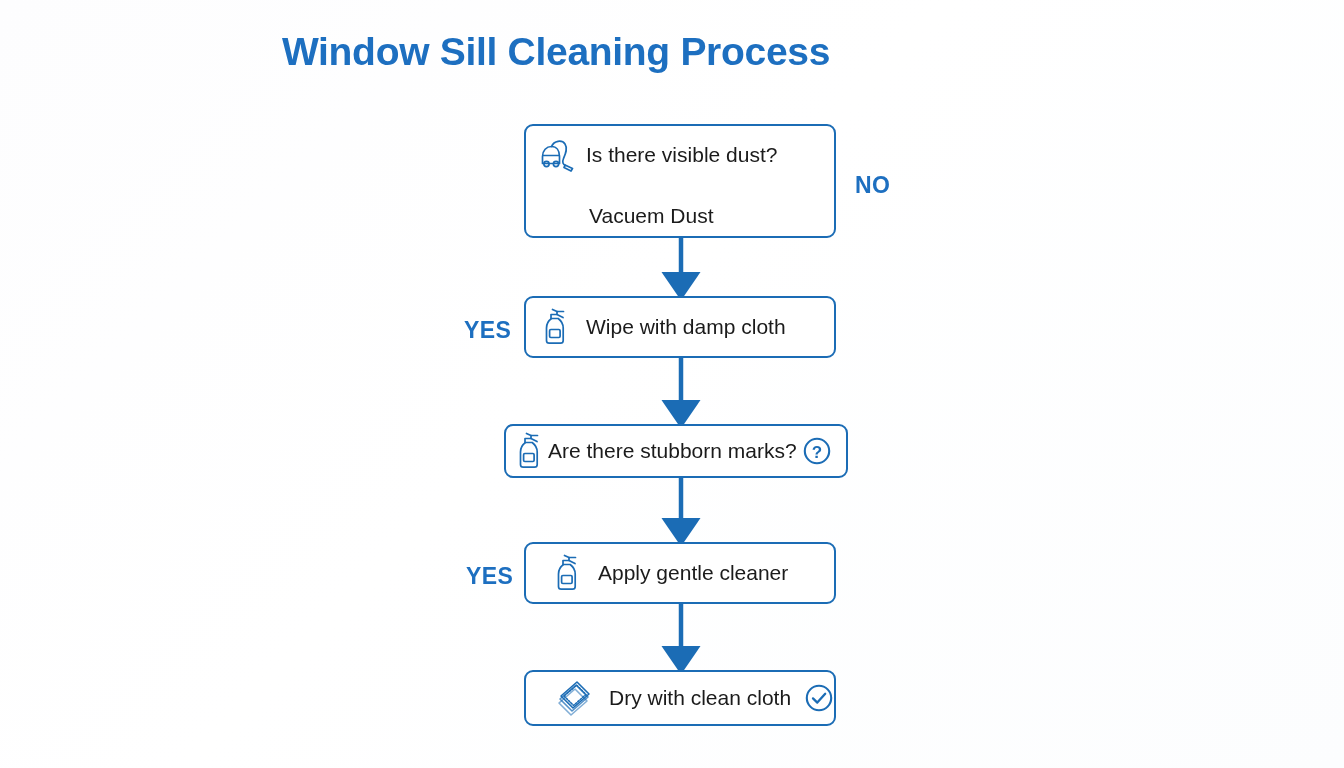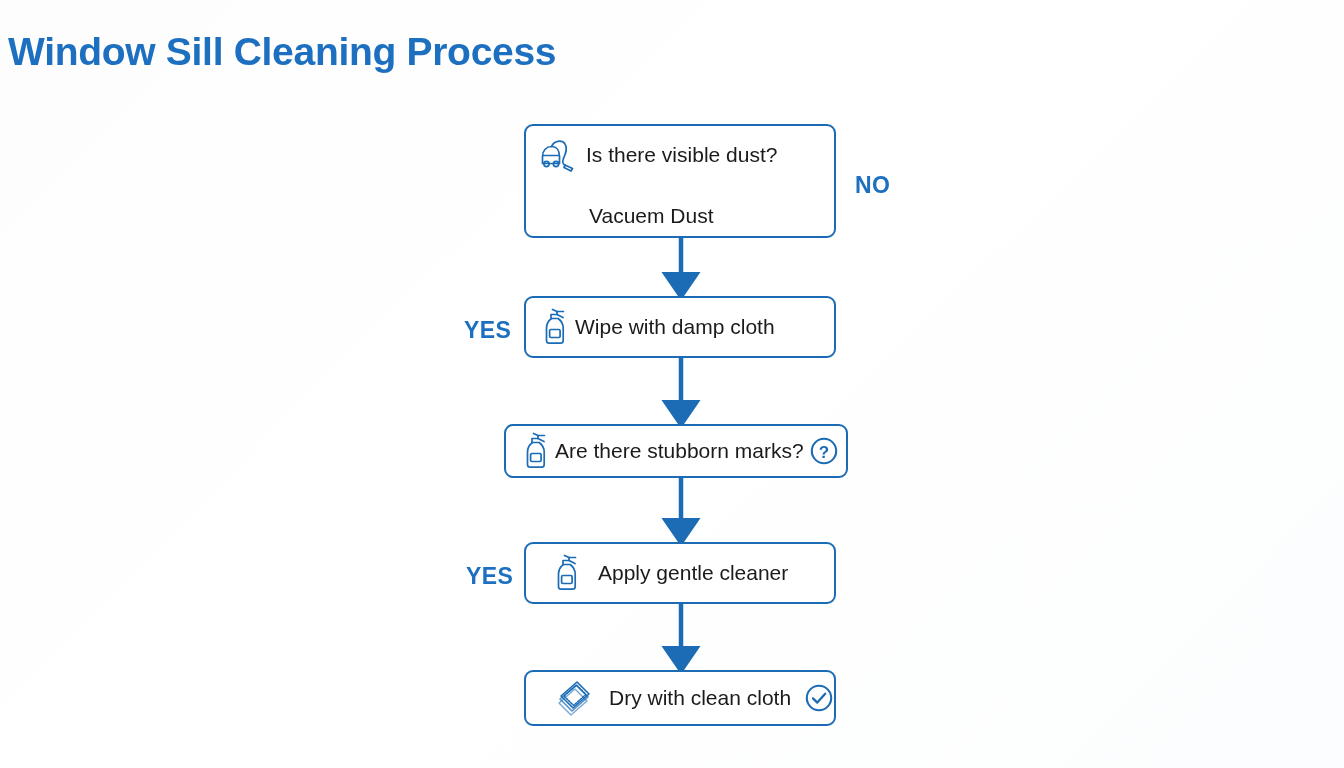--- a/index.html
+++ b/index.html
@@ -18,22 +18,23 @@
     position: relative;
     width: 1344px;
     height: 768px;
     background: linear-gradient(135deg, #fdfdfe 0%, #ffffff 45%, #fcfdfe 100%);
   }
 
   
   #title {
     position: absolute;
     top: 30px;
-    left: 8px;
+    left: 0;
     width: 1112px;
+    text-align: center;
     font-size: 39px;
     font-weight: bold;
     color: #1d6fc0;
     letter-spacing: -0.3px;
     font-family: "Liberation Sans", sans-serif;
   }
 
   
   .node {
     position: absolute;
@@ -89,29 +90,29 @@
     color: #1b1b1b;
   }
 
   
   #node2 {
     left: 524px;
     top: 296px;
     width: 312px;
     height: 62px;
     padding-left: 14px;
-    gap: 5px;
+    gap: 16px;
   }
   
   #node3 {
     left: 504px;
     top: 424px;
     width: 344px;
     height: 54px;
-    padding-left: 15px;
+    padding-left: 8px;
     gap: 4px;
   }
   
   #node4 {
     left: 524px;
     top: 542px;
     width: 312px;
     height: 62px;
     padding-left: 26px;
     gap: 16px;

